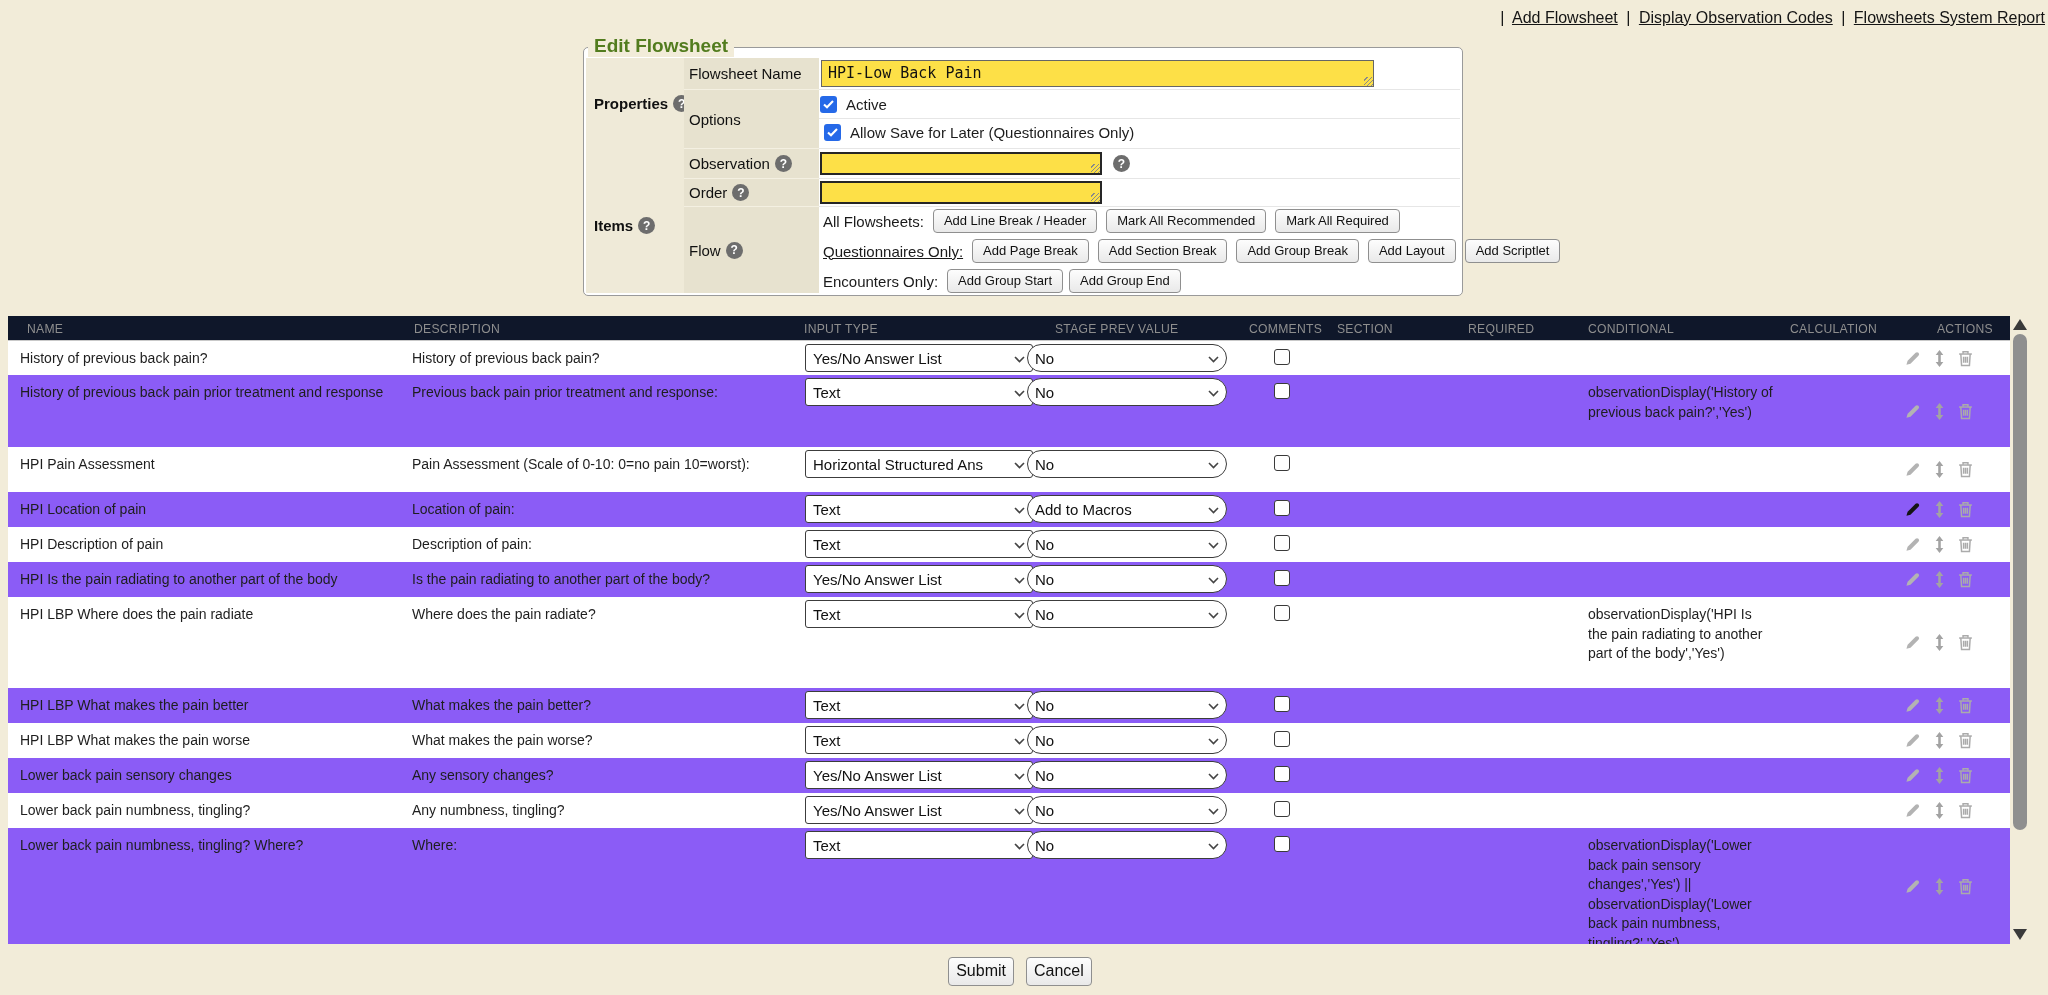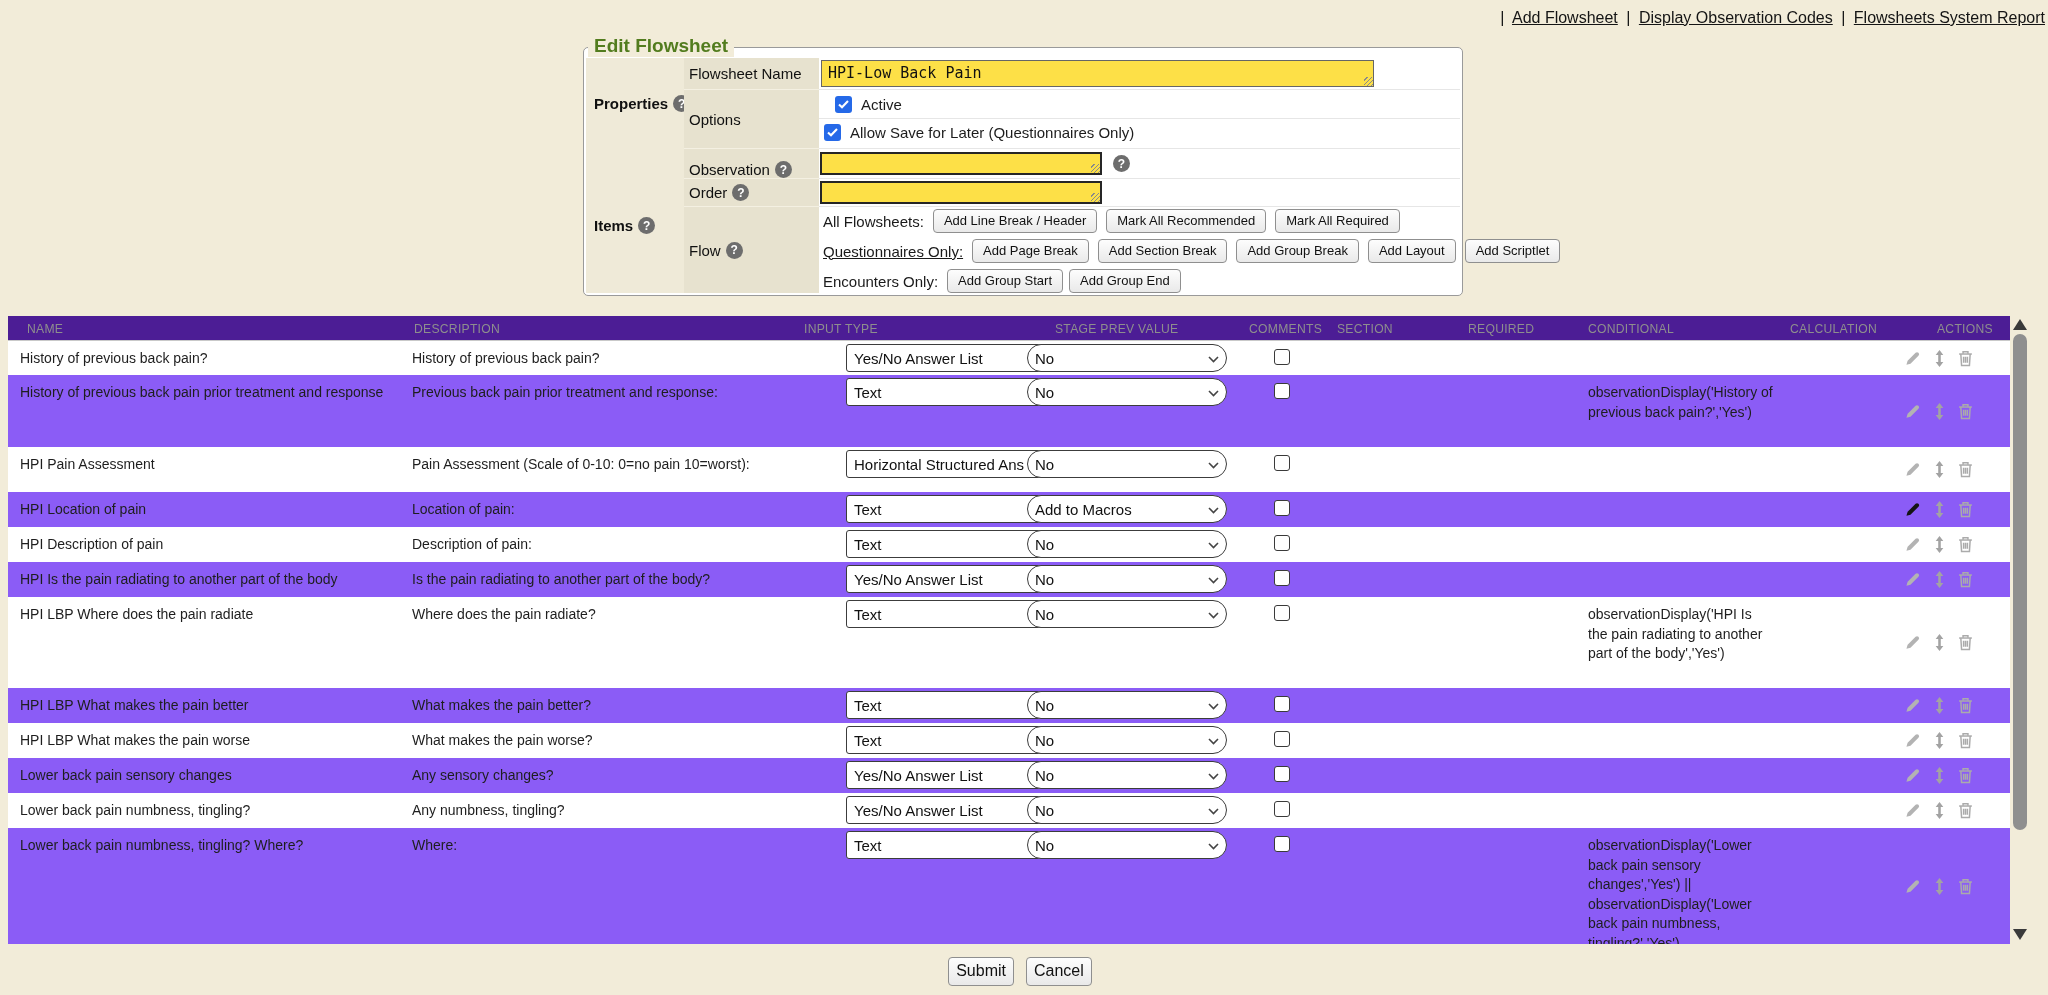--- a/index.html
+++ b/index.html
@@ -41,35 +41,35 @@
         align-items:center;justify-content:center;flex:0 0 auto;cursor:pointer;}
   .flowline{display:flex;align-items:center;gap:9px;}
   .flowline .gl{font-size:15px;color:#1a1a1a;white-space:nowrap;}
   .flowline .gl.ul{text-decoration:underline;}
   button.sbtn{font-family:"Liberation Sans",sans-serif;font-size:13px;color:#111;
         padding:3px 10px 4px;border:1px solid #8f8f8f;border-radius:4px;
         background:linear-gradient(#fdfdfd,#e9e9e9);cursor:pointer;white-space:nowrap;}
 
   
   .tbl{left:8px;top:316px;width:2002px;height:628px;background:#fff;overflow:hidden;}
-  .t-head{position:relative;height:25px;background:#4c1d95;border-bottom:1px solid #c9c9c9;
+  .t-head{position:relative;height:25px;background:#0f172a;border-bottom:1px solid #c9c9c9;
         box-sizing:border-box;}
   .t-head span{position:absolute;top:5px;font-size:13.5px;color:#8e8e8e;
         display:inline-block;transform:scaleX(.9);transform-origin:0 50%;
         letter-spacing:.3px;white-space:nowrap;}
   .trow{position:relative;background:#fff;}
   .trow.alt{background:#8b5cf6;}
   .cell{position:absolute;top:0;padding-top:8px;font-size:14px;line-height:18px;color:#1e1e1e;}
   .c-name{left:12px;width:382px;}
   .c-desc{left:404px;width:342px;}
   .c-cond{left:1580px;width:185px;line-height:19.5px;overflow-wrap:break-word;}
   .fsel{position:absolute;top:3px;height:28px;background:#fff;border:1px solid #3c3c3c;
         border-radius:3px;box-sizing:border-box;display:flex;align-items:center;
         cursor:pointer;}
-  .c-input{left:797px;width:228px;margin-left:41px;}
+  .c-input{left:797px;width:228px;}
   .c-stage{left:1019px;width:200px;border-radius:14px;}
   .fsel .sel-text{font-size:15px;color:#111;padding-left:7px;white-space:nowrap;
         overflow:hidden;flex:1 1 auto;}
   .fsel svg{flex:0 0 auto;margin:2px 7px 0 4px;}
   .cbox{position:absolute;left:1266px;top:8px;width:16px;height:16px;background:#fff;
         border:1.6px solid #3a3a3a;border-radius:3px;box-sizing:border-box;cursor:pointer;}
   .actions{position:absolute;left:1896px;top:0;bottom:0;width:90px;display:flex;
         align-items:center;gap:13px;}
   .icon{cursor:pointer;}
   .pencil{color:#b3b3b3;}
@@ -119,21 +119,21 @@
   <div class="abs cell-tan2" style="left:100px;top:10px;width:135px;height:31px;display:flex;align-items:center;">
     <span class="flabel">
         <span>Flowsheet Name</span>
       </span>
   </div>
   <div class="abs cell-tan2" style="left:100px;top:42px;width:135px;height:58px;display:flex;align-items:center;">
     <span class="flabel">
         <span>Options</span>
       </span>
   </div>
-  <div class="abs cell-tan2" style="left:100px;top:101px;width:135px;height:29px;display:flex;align-items:flex-end;">
+  <div class="abs cell-tan2" style="left:100px;top:101px;width:135px;height:29px;display:flex;align-items:center;">
     <span class="flabel">
       <span>Observation</span>
       <span class="help">?</span>
     </span>
   </div>
   <div class="abs cell-tan2" style="left:100px;top:131px;width:135px;height:27px;display:flex;align-items:center;">
     <span class="flabel">
       <span>Order</span>
       <span class="help">?</span>
     </span>
@@ -147,21 +147,21 @@
 
   <div class="abs hr-line" style="left:235px;top:41px;width:641px;"></div>
   <div class="abs hr-line" style="left:235px;top:70px;width:641px;"></div>
   <div class="abs hr-line" style="left:235px;top:100px;width:641px;"></div>
   <div class="abs hr-line" style="left:235px;top:130px;width:641px;"></div>
   <div class="abs hr-line" style="left:235px;top:158px;width:641px;"></div>
 
   <textarea class="abs ta ta1" style="left: 237px; top: 12px; width: 553px; height: 27px;" rows="1">HPI-Low Back Pain</textarea>
   <span class="grip" style="left:780px;top:29px;"></span>
 
-  <div class="abs optrow" style="left:251px;top:48px;">
+  <div class="abs optrow" style="left:236px;top:48px;">
     <span class="cb-on">
       <svg width="11" height="9" viewBox="0 0 11 9">
           <polyline points="1,4.4 4,7.2 10,1" fill="none" stroke="#fff" stroke-width="2.1"></polyline>
         </svg>
     </span>
     <span>Active</span>
   </div>
   <div class="abs optrow" style="left:240px;top:76px;">
     <span class="cb-on">
       <svg width="11" height="9" viewBox="0 0 11 9">

